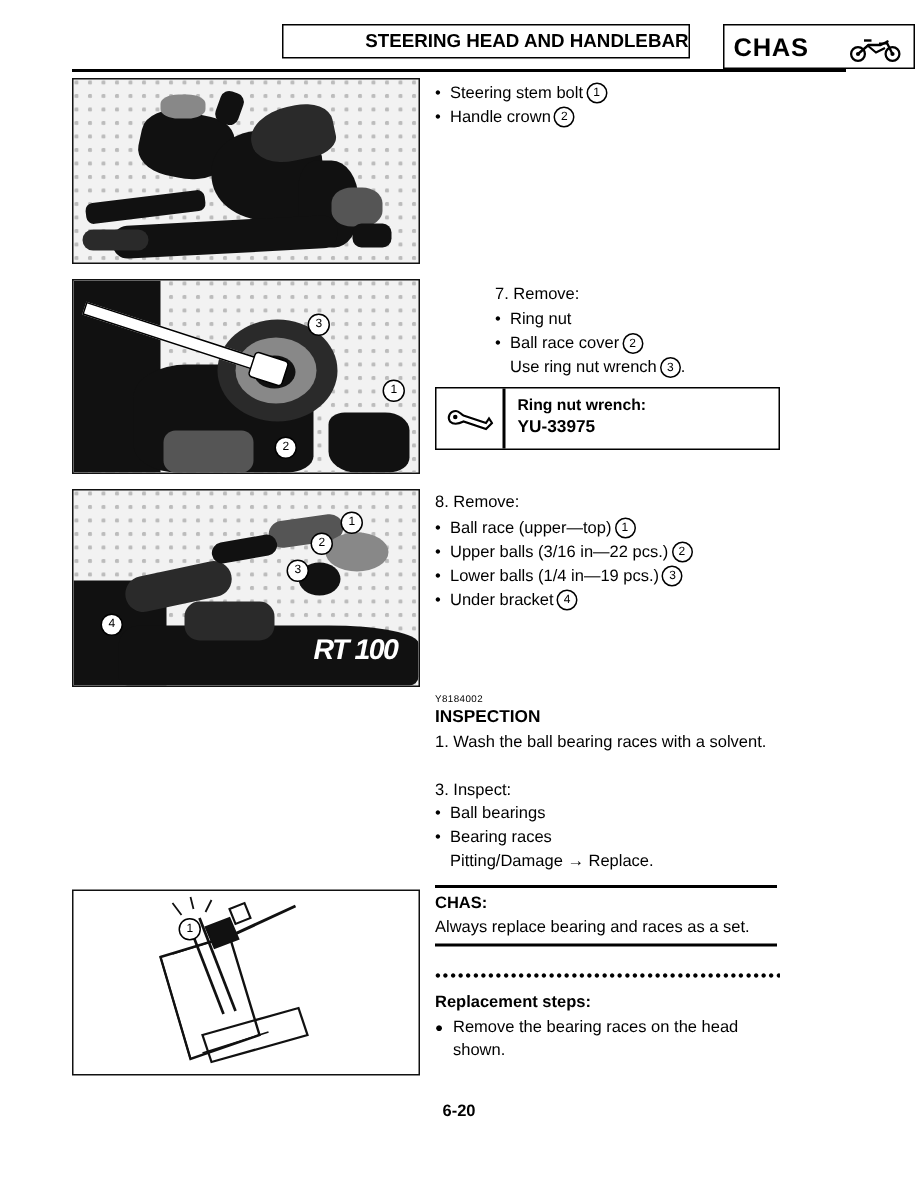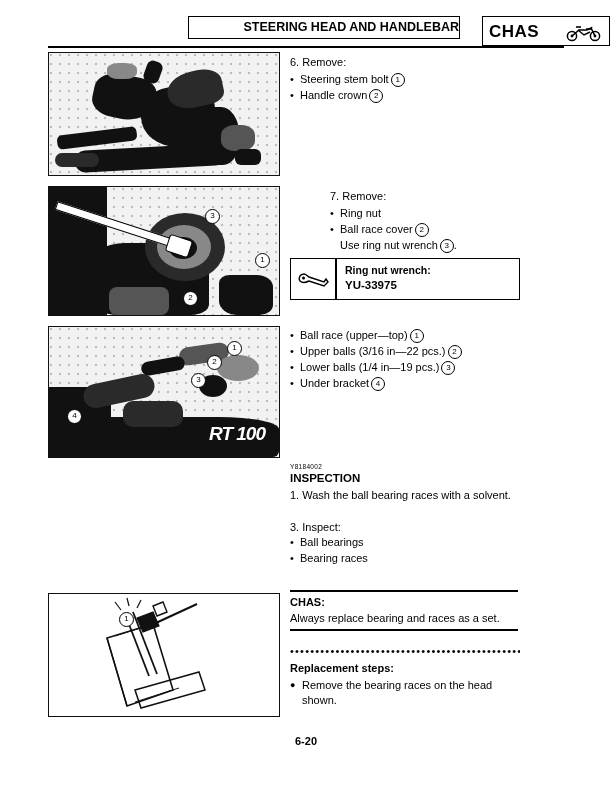--- a/index.html
+++ b/index.html
@@ -269,21 +269,20 @@
     <div class="blob" style="left:150px; top:54px; width:40px; height:58px; border-radius:30% 45% 40% 35%;"></div>
     <div class="blob" style="left:26px; top:94px; width:150px; height:22px; border-radius:10px; transform:rotate(-3deg);"></div>
     <div class="blob mid" style="left:172px; top:72px; width:34px; height:26px; border-radius:40%;"></div>
     <div class="blob lite" style="left:58px; top:10px; width:30px; height:16px; border-radius:40%;"></div>
     <div class="blob soft" style="left:6px; top:100px; width:44px; height:14px; border-radius:7px;"></div>
     <div class="blob" style="left:96px; top:8px; width:16px; height:22px; border-radius:6px; transform:rotate(20deg);"></div>
     <div class="blob" style="left:186px; top:96px; width:26px; height:16px; border-radius:6px;"></div>
   </div>
 
   <div class="txt" style="left:290px; top:55px; width:250px;">
-    <div class="step-head">6. Remove:</div>
     <div class="bullet-row">
       <span>Steering stem bolt</span><span class="num-circle">1</span>
     </div>
     <div class="bullet-row">
       <span>Handle crown</span><span class="num-circle">2</span>
     </div>
   </div>
 
   <div class="photo" style="left:48px; top:186px; width:230px; height:128px;">
     <div class="halftone"></div>
@@ -339,20 +338,21 @@
     <div class="blob" style="left:30px; top:90px; width:200px; height:40px; border-radius:14px 30% 6px 6px;"></div>
     <div class="blob soft" style="left:74px; top:74px; width:60px; height:26px; border-radius:10px;"></div>
     <div style="position:absolute; left:160px; top:96px; color:#fff; font-size:19px; font-weight:bold; font-style:italic; font-family:'Liberation Sans', sans-serif; letter-spacing:-1px;">RT 100</div>
     <div class="circ" style="left:178px; top:14px;">1</div>
     <div class="circ" style="left:158px; top:28px;">2</div>
     <div class="circ" style="left:142px; top:46px;">3</div>
     <div class="circ" style="left:18px; top:82px;">4</div>
   </div>
 
   <div class="txt" style="left:290px; top:328px; width:270px;">
+    <div class="step-head">8. Remove:</div>
     <div class="bullet-row">
       <span>Ball race (upper—top)</span><span class="num-circle">1</span>
     </div>
     <div class="bullet-row">
       <span>Upper balls (3/16 in—22 pcs.)</span><span class="num-circle">2</span>
     </div>
     <div class="bullet-row">
       <span>Lower balls (1/4 in—19 pcs.)</span><span class="num-circle">3</span>
     </div>
     <div class="bullet-row">
@@ -364,20 +364,21 @@
   <div class="sec-title" style="left:290px; top:472px;">INSPECTION</div>
   <div class="body-line" style="left:290px; top:488px;">1. Wash the ball bearing races with a solvent.</div>
   <div class="body-line" style="left:290px; top:520px;">3. Inspect:</div>
   <div class="txt" style="left:290px; top:535px; width:260px;">
     <div class="bullet-row">
       <span>Ball bearings</span>
     </div>
     <div class="bullet-row">
       <span>Bearing races</span>
     </div>
+    <div class="plain-row">Pitting/Damage → Replace.</div>
   </div>
 
   <div class="rule" style="left:290px; top:590px; width:228px;"></div>
   <div class="body-line" style="left:290px; top:595px; font-weight:bold;">CHAS:</div>
   <div class="body-line" style="left:290px; top:611px;">Always replace bearing and races as a set.</div>
   <div class="rule" style="left:290px; top:629px; width:228px;"></div>
 
   <div class="dotted" style="left:290px; top:645px; width:230px;">••••••••••••••••••••••••••••••••••••••••••••••••••••••••••</div>
   <div class="body-line" style="left:290px; top:661px; font-weight:bold;">Replacement steps:</div>
   <div class="txt" style="left:290px; top:678px; width:240px;">

